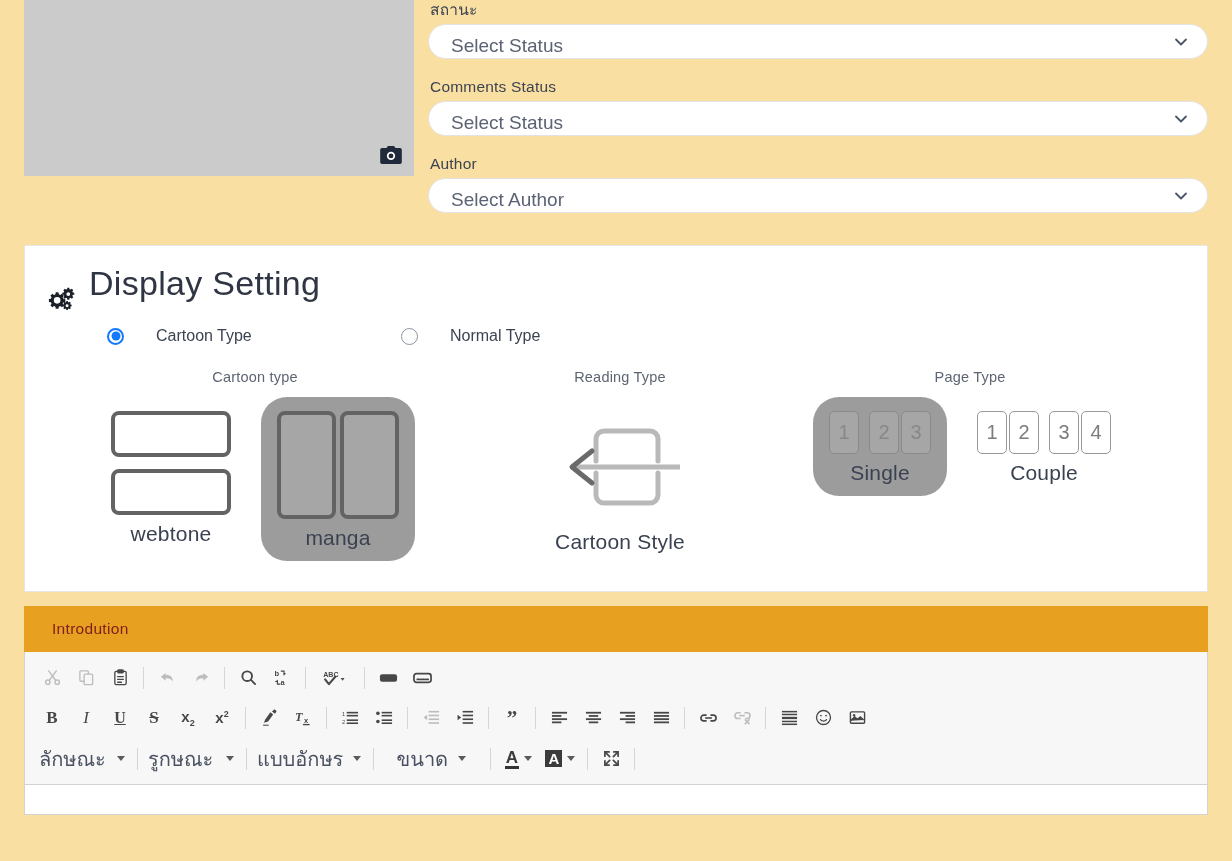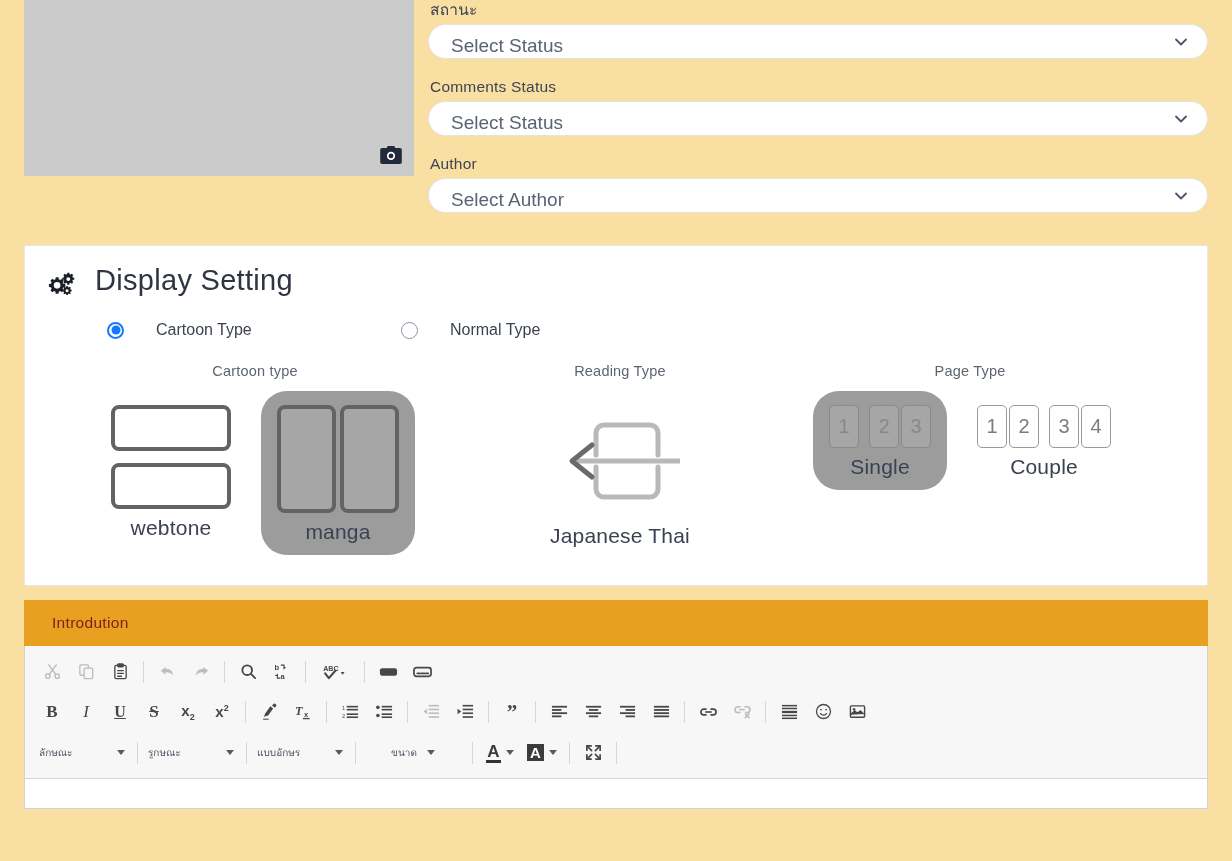--- a/index.html
+++ b/index.html
@@ -51,22 +51,22 @@
 
   
   .card {
     margin:0 24px; background:#fff;
     border:1px solid #e6e6e6;
     width:1184px;
   }
   .display-card { margin-top:14px; padding:18px 22px 26px 22px; }
 
   .card-title {
-    display:flex; align-items:center; gap:20px;
-    font-size:29px; color:#2f3542; letter-spacing:.3px;
+    display:flex; align-items:flex-end; gap:14px;
+    font-size:34px; color:#2f3542; letter-spacing:.3px;
     margin:0 0 24px 0; font-weight:normal;
   }
   .cogs-icon { width:28px; height:24px; color:#1b1f28; flex:none; }
 
   
   .radio-row { display:flex; align-items:center; padding-left:60px; margin-bottom:24px; }
   .radio-item { display:flex; align-items:center; }
   .radio-item.first { width:294px; }
   .radio {
     width:17px; height:17px; border-radius:50%;
@@ -135,21 +135,21 @@
   .tb-row.r3 { height:42px; }
   .tb-btn {
     width:34px; height:30px; display:flex; align-items:center; justify-content:center;
     color:#474747; flex:none;
   }
   .tb-btn.dim { color:#bdbdbd; }
   .tb-sep { width:1px; height:22px; background:#d6d6d6; margin:0 6px; flex:none; }
   .tb-btn svg { display:block; }
   .tb-combo {
     display:flex; align-items:center; justify-content:space-between;
-    min-width:96px; height:30px; padding:0 6px 0 4px; color:#4a5160; font-size:10px;
+    min-width:96px; height:30px; padding:0 6px 0 4px; color:#4a5160; font-size:20px;
     flex:none;
   }
   .tb-combo.size { min-width:104px;justify-content:center; }
   .caret { width:0;height:0;border-left:4px solid transparent;border-right:4px solid transparent;border-top:5px solid #5a5a5a; margin-left:10px; }
   .editor-body { background:#fff; border:1px solid #d3d3d3; border-top:none; height:30px; }
 
   .txt-color { display:flex; align-items:center; color:#3b3b3b; }
   .txt-color .letter { font-size:17px; font-weight:bold; border-bottom:3px solid #333; line-height:17px; padding:0 1px; }
   .bg-color .letter { font-size:15px; font-weight:bold; color:#fff; background:#3b3b3b; padding:1px 3px; line-height:15px; }
 </style>
@@ -262,21 +262,21 @@
       <div class="group-items">
         <div class="opt">
           <div class="opt-art read-art">
             <svg viewBox="0 0 120 112" width="120" height="112" fill="none" stroke="#b9b9b9" stroke-width="5" stroke-linecap="round">
               <path d="M36 50V28a8 8 0 0 1 8-8h46a8 8 0 0 1 8 8v22"></path>
               <path d="M36 62v22a8 8 0 0 0 8 8h46a8 8 0 0 0 8-8V62"></path>
               <path d="M16 56h112"></path>
               <path d="M32 40 L12 56 L32 72" stroke-linejoin="round" stroke="#6a6a6a"></path>
             </svg>
           </div>
-          <div class="opt-label">Japanese Thai</div>
+          <div class="opt-label">Cartoon Style</div>
         </div>
       </div>
     </div>
 
     <div class="opt-group g-page">
       <div class="group-title">Page Type</div>
       <div class="group-items">
         <div class="opt selected">
           <div class="opt-art pages-art">
             <div class="pg">1</div>

